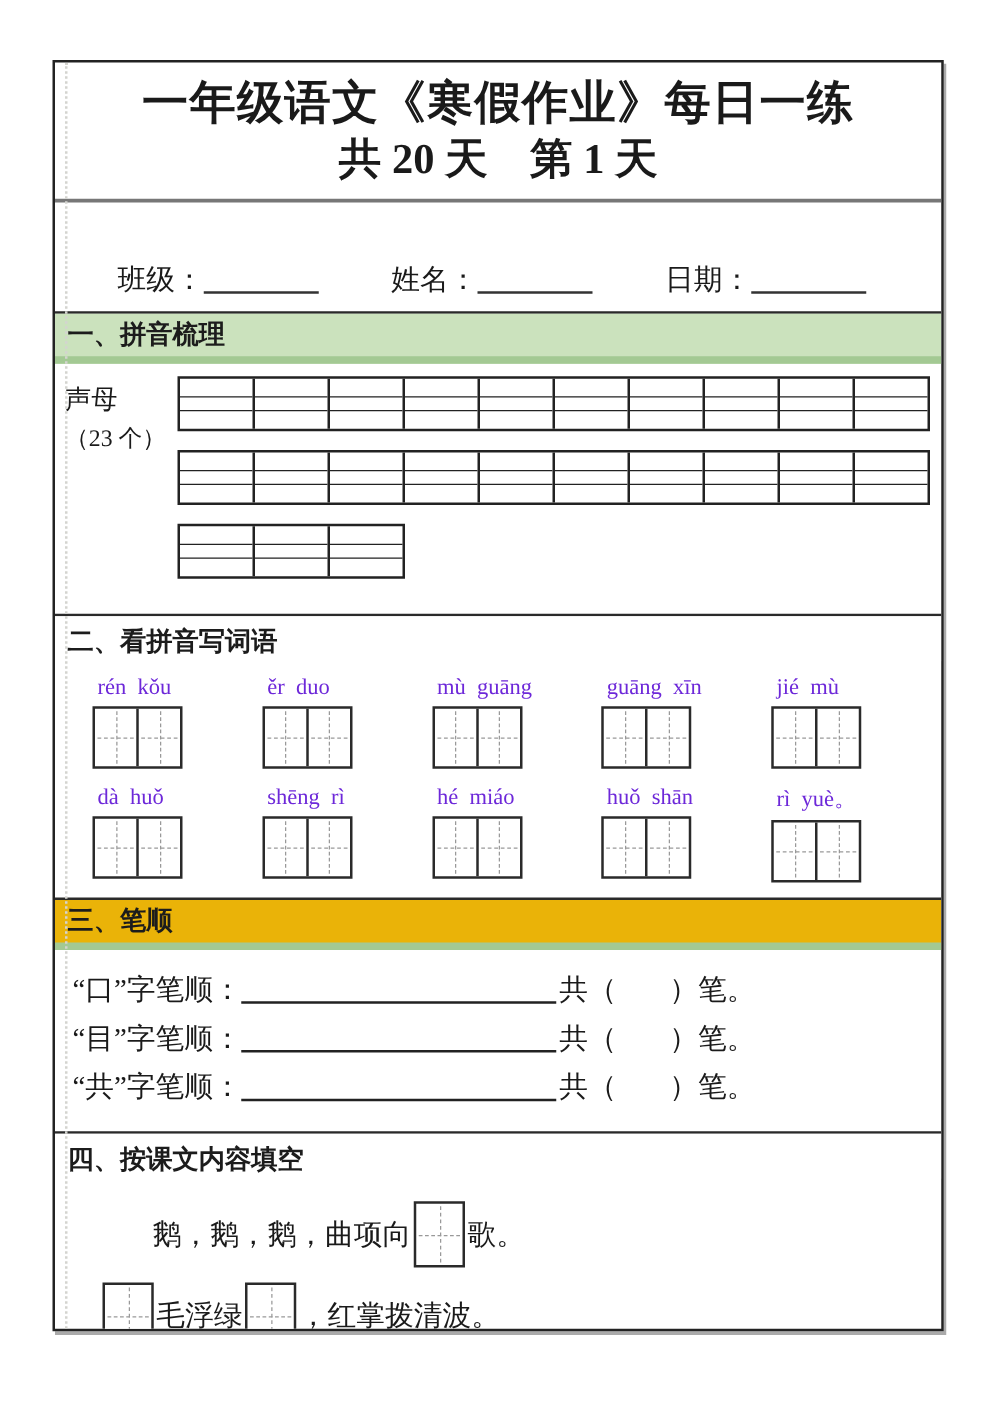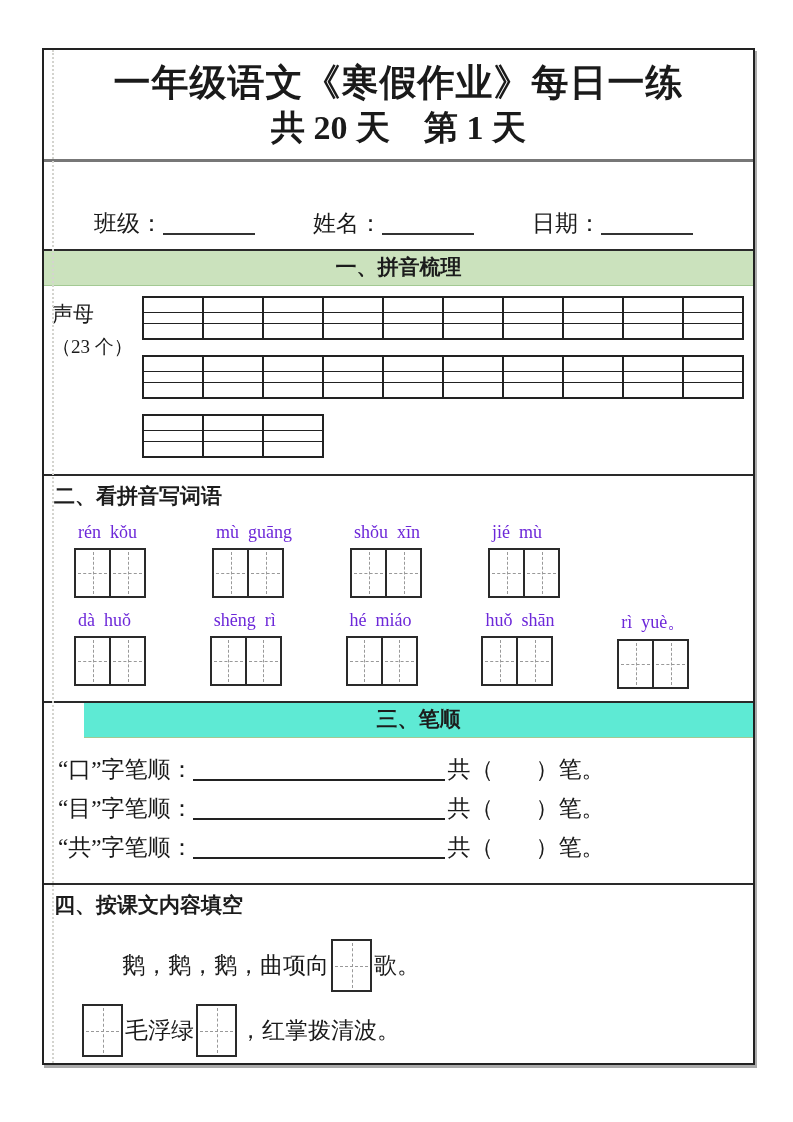--- a/index.html
+++ b/index.html
@@ -27,30 +27,30 @@
     padding:14px 60px 10px 50px;font-size:23px;margin-top:32px;
   }
   .form-field{white-space:nowrap;}
   .blank{
     display:inline-block;width:92px;height:1em;
     border-bottom:2px solid #333;vertical-align:-4px;
   }
   
   .section{border-top:2px solid #2a2a2a;}
   .green-bar{
-    background:#cbe2bd;border-bottom:1px solid #1d4ed8;
+    background:#cbe2bd;border-bottom:6px solid #1d4ed8;
     font-family:"Liberation Sans", sans-serif;font-weight:bold;
-    font-size:21px;padding:2px 10px 4px 10px;color:#1c1c1c;text-align:center;
+    font-size:21px;padding:2px 10px 4px 10px;color:#1c1c1c;
   }
   .plain-bar{
     font-family:"Liberation Sans", sans-serif;font-weight:bold;
     font-size:21px;padding:6px 10px 2px 10px;color:#1c1c1c;background:#fff;
   }
   
-  .s1-content{display:flex;padding:10px 6px 16px 8px;}
+  .s1-content{display:flex;padding:10px 6px 28px 8px;}
   .side-label{width:90px;font-size:21px;line-height:1.6;padding-top:2px;}
   .side-label .l2{font-size:19px;}
   .grids-col{display:flex;flex-direction:column;gap:15px;}
   .fourline-grid{display:flex;border:2px solid #222;background:#fff;width:max-content;}
   .fl-cell{width:58px;border-right:2px solid #222;}
   .fl-cell:last-child{border-right:none;}
   .fl-band{height:14px;}
   .fl-band.b1{border-bottom:1.6px solid #222;}
   .fl-band.b2{height:10px;border-bottom:1.6px solid #222;}
   
@@ -253,28 +253,35 @@
     <div class="s2-rows">
         <div class="word-row">
           <div class="word-item">
             <div class="pinyin">rén  kǒu</div>
             <div class="tian-box">
               <div class="tian-cell"></div>
               <div class="tian-cell"></div>
             </div>
           </div>
           <div class="word-item">
+            <div class="pinyin">ěr  duo</div>
+            <div class="tian-box">
+              <div class="tian-cell"></div>
+              <div class="tian-cell"></div>
+            </div>
+          </div>
+          <div class="word-item">
             <div class="pinyin">mù  guāng</div>
             <div class="tian-box">
               <div class="tian-cell"></div>
               <div class="tian-cell"></div>
             </div>
           </div>
           <div class="word-item">
-            <div class="pinyin">shǒu  xīn</div>
+            <div class="pinyin">guāng  xīn</div>
             <div class="tian-box">
               <div class="tian-cell"></div>
               <div class="tian-cell"></div>
             </div>
           </div>
           <div class="word-item">
             <div class="pinyin">jié  mù</div>
             <div class="tian-box">
               <div class="tian-cell"></div>
               <div class="tian-cell"></div>
@@ -315,21 +322,21 @@
             <div class="tian-box">
               <div class="tian-cell"></div>
               <div class="tian-cell"></div>
             </div>
           </div>
         </div>
       </div>
   </div>
 
   <div class="section">
-    <div class="green-bar" style="background: #5eead4; border-bottom-color: rgb(163, 201, 147); margin-left: 40px;">三、笔顺</div>
+    <div class="green-bar" style="background: #eab308; border-bottom-color: rgb(163, 201, 147);">三、笔顺</div>
     <div class="s3-lines">
         <div class="stroke-line"><span class="stroke-prefix">“口”字笔顺：</span><span class="stroke-blank"></span><span>共（</span><span class="answer-gap"></span><span>）笔。</span></div>
         <div class="stroke-line"><span class="stroke-prefix">“目”字笔顺：</span><span class="stroke-blank"></span><span>共（</span><span class="answer-gap"></span><span>）笔。</span></div>
         <div class="stroke-line"><span class="stroke-prefix">“共”字笔顺：</span><span class="stroke-blank"></span><span>共（</span><span class="answer-gap"></span><span>）笔。</span></div>
       </div>
   </div>
 
   <div class="section">
     <div class="plain-bar">四、按课文内容填空</div>
     <div class="s4-content">

